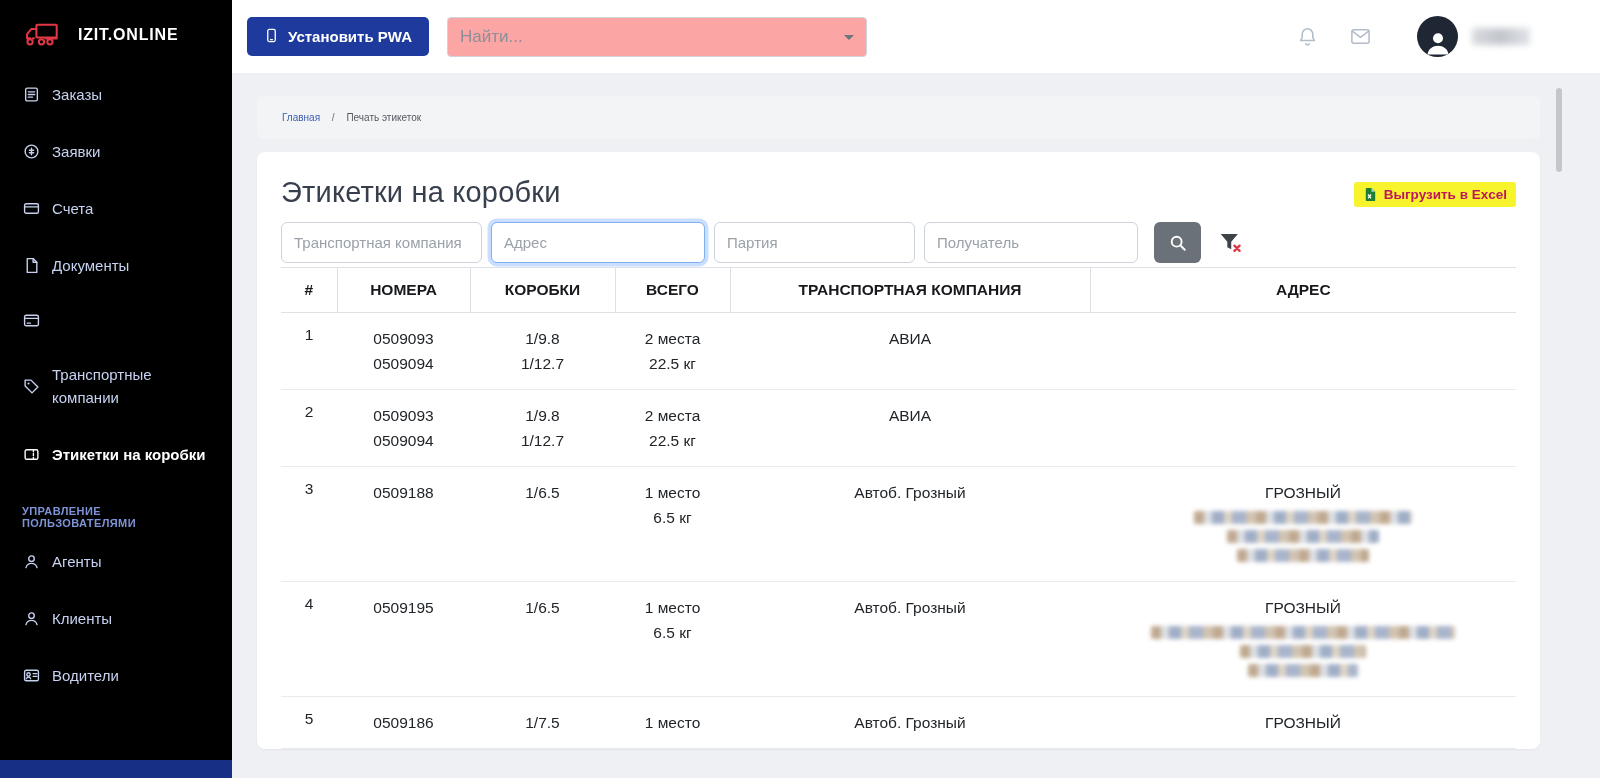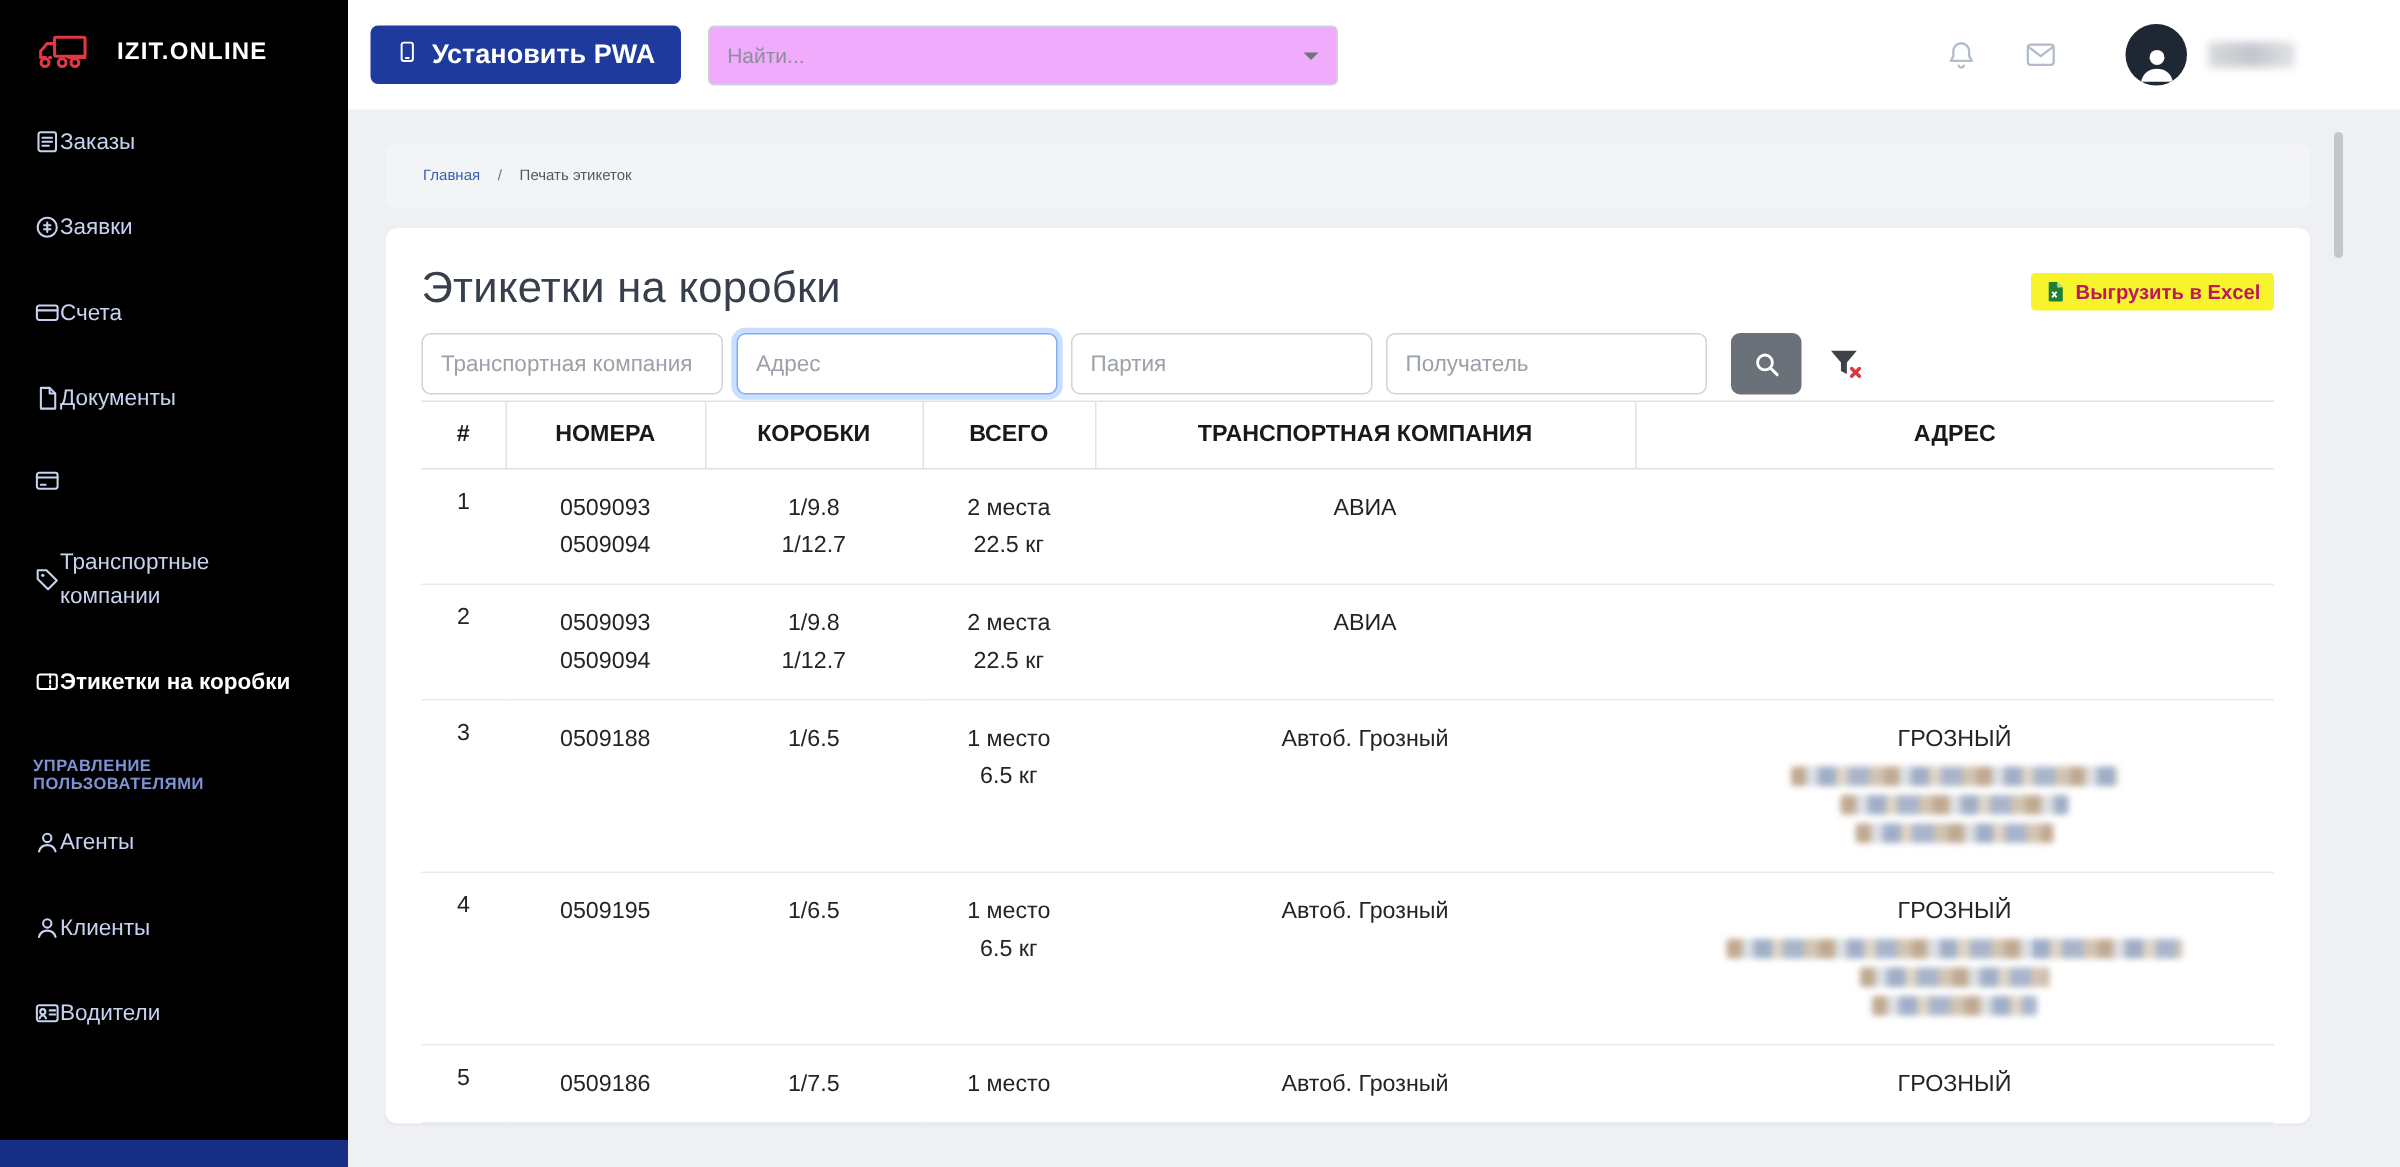--- a/index.html
+++ b/index.html
@@ -6,36 +6,36 @@
   html, body { margin:0; padding:0; width:1600px; height:778px; overflow:hidden; }
   body { font-family:"Liberation Sans","DejaVu Sans",sans-serif; background:#eef0f3; color:#212529; }
   .app { display:flex; width:1600px; height:778px; }
 
   
   .sidebar { width:232px; flex-shrink:0; background:#000000; position:relative; overflow:hidden; }
   .logo-row { display:flex; align-items:center; gap:12px; padding:20px 20px 16px 22px; cursor:pointer; }
   .logo-icon svg { width:44px; height:30px; display:block; }
   .logo-text { color:#fff; font-weight:700; font-size:16px; letter-spacing:.8px; }
   .nav { display:flex; flex-direction:column; }
-  .nav-item { display:flex; align-items:center; padding:17px 22px; font-size:15px; color:#c7d2f0; cursor:pointer; line-height:23px; }
+  .nav-item { display:flex; align-items:center; gap:12px; padding:17px 22px; font-size:15px; color:#c7d2f0; cursor:pointer; line-height:23px; }
   .nav-item.active { color:#fff; font-weight:700; }
   .nav-icon { width:18px; height:18px; display:inline-flex; flex-shrink:0; align-items:center; justify-content:center; }
   .nav-icon svg { width:17px; height:17px; stroke:currentColor; fill:none; stroke-width:1.3; stroke-linecap:round; stroke-linejoin:round; }
   .nav-section-label { padding:22px 22px 4px; font-size:11px; font-weight:700; color:#7e93d6; letter-spacing:.4px; }
   .sidebar-footer { position:absolute; left:0; right:0; bottom:0; height:18px; background:#182f86; }
 
   
   .main { flex:1; min-width:0; display:flex; flex-direction:column; }
 
   
   .topbar { height:73px; background:#fff; display:flex; align-items:center; gap:18px; padding:0 70px 0 15px; flex-shrink:0; }
-  .pwa-btn { display:inline-flex; align-items:center; gap:9px; background:#1e3a9c; color:#fff; border:none; border-radius:5px; height:39px; padding:0 17px; font-size:18px; font-weight:600; font-family:inherit; cursor:pointer; }
+  .pwa-btn { display:inline-flex; align-items:center; gap:9px; background:#1e3a9c; color:#fff; border:none; border-radius:5px; height:39px; padding:0 17px; font-size:15px; font-weight:600; font-family:inherit; cursor:pointer; }
   .pwa-btn svg { width:15px; height:15px; }
   .global-search { position:relative; width:420px; }
-  .global-search input { width:100%; height:40px; border:1px solid #cfd4da; border-radius:4px; padding:0 32px 0 12px; font-size:14px; font-family:inherit; color:#495057; background:#f0abfc; }
+  .global-search input { width:100%; height:40px; border:1px solid #cfd4da; border-radius:4px; padding:0 32px 0 12px; font-size:17px; font-family:inherit; color:#495057; background:#fca5a5; }
   .global-search input::placeholder { color:#8a9099; }
   .caret-down { position:absolute; right:13px; top:18px; width:0; height:0; border-left:5px solid transparent; border-right:5px solid transparent; border-top:5px solid #6c757d; }
   .topbar-right { margin-left:auto; display:flex; align-items:center; }
   .icon-btn { background:none; border:none; padding:0; cursor:pointer; display:inline-flex; }
   .icon-btn svg { width:23px; height:23px; stroke:#b2bcca; fill:none; stroke-width:1.6; stroke-linecap:round; stroke-linejoin:round; }
   .gap-30 { margin-left:30px; }
   .gap-45 { margin-left:45px; }
   .avatar { width:41px; height:41px; border-radius:50%; background:#202734; display:flex; align-items:flex-end; justify-content:center; overflow:hidden; cursor:pointer; }
   .avatar svg { width:30px; height:30px; display:block; }
   .redacted-name { margin-left:14px; width:58px; height:17px; border-radius:2px; filter:blur(3px); background:linear-gradient(90deg,#d8dade,#c2c6cc,#e0e2e6); }

